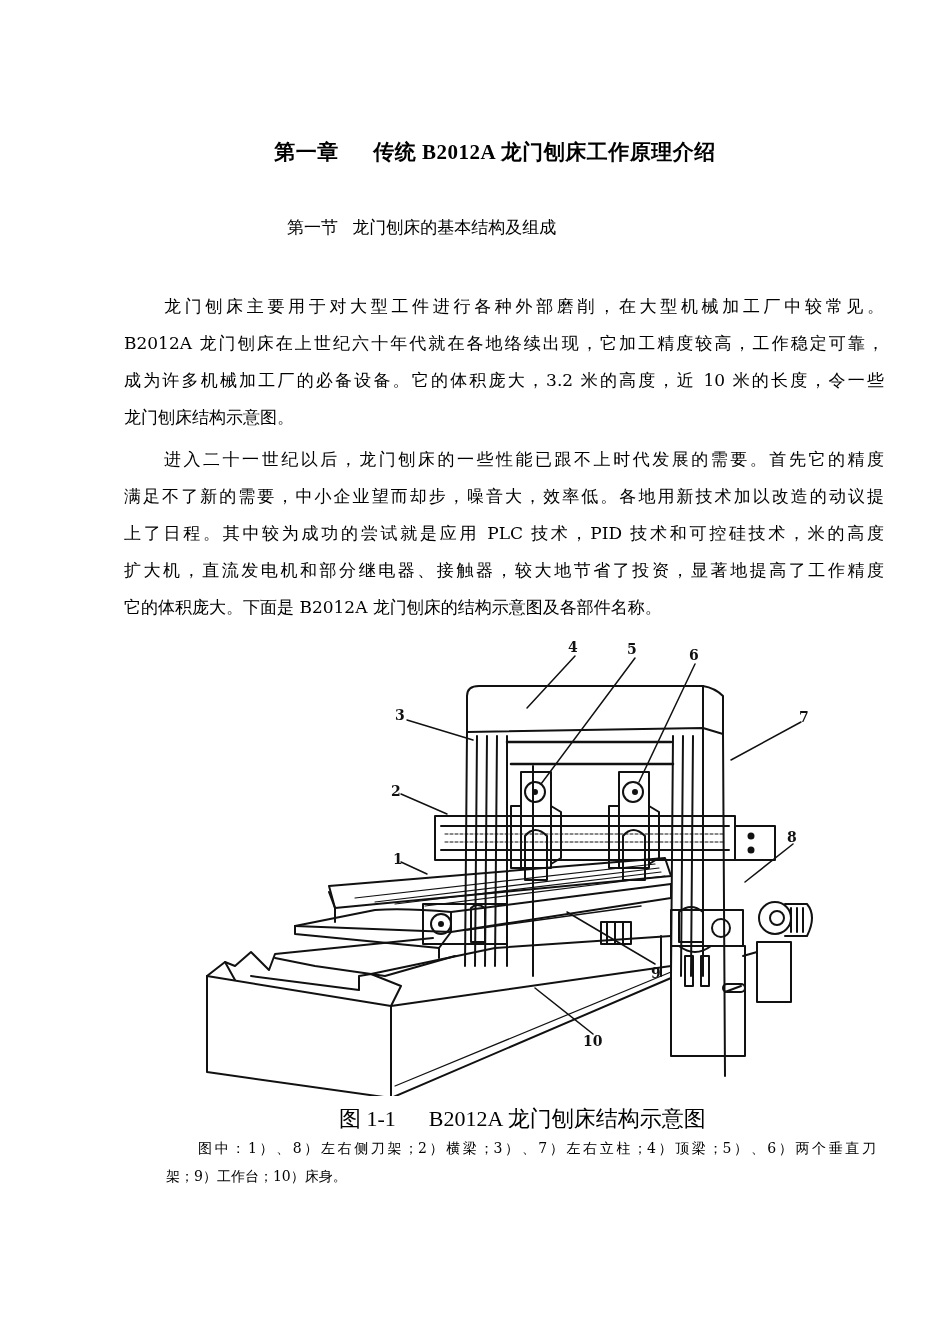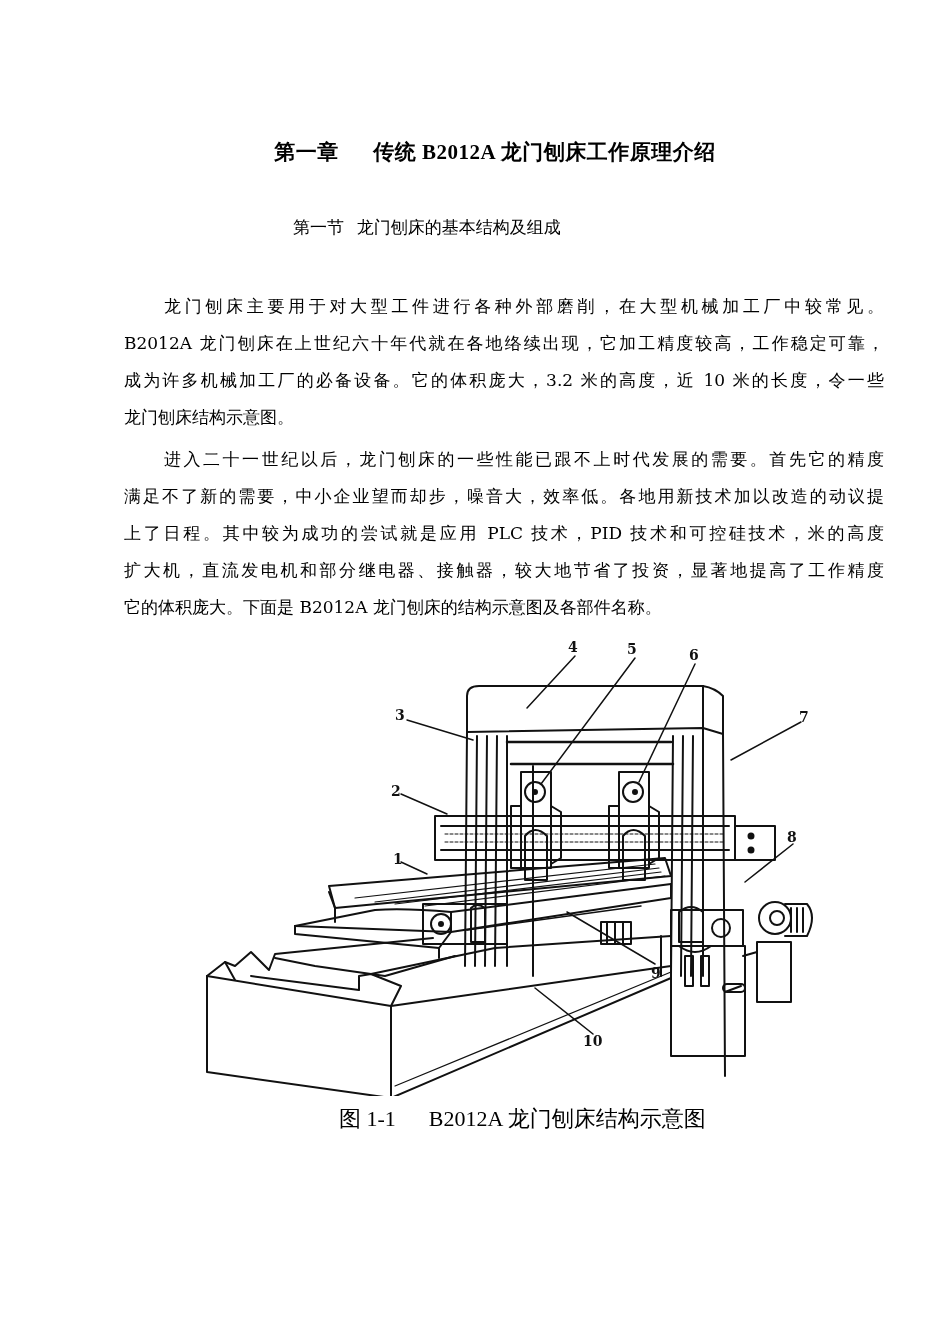--- a/index.html
+++ b/index.html
@@ -3,22 +3,22 @@
 <meta charset="utf-8">
 <style>
   html, body { margin: 0; padding: 0; background: #ffffff; }
   body { width: 950px; height: 1344px; position: relative; overflow: hidden;
          font-family: "DejaVu Serif", "Liberation Serif", serif; color: #000; }
   .page { position: absolute; left: 0; top: 0; width: 807px; height: 1344px; }
 
   .chapter-title { position: absolute; top: 138px; left: 0; width: 990px; text-align: center;
                    font-family: "Liberation Serif", "DejaVu Serif", serif; font-weight: bold;
                    font-size: 21px; letter-spacing: 0.5px; white-space: pre; }
-  .section-title { position: absolute; top: 216px; left: 293px; font-size: 17px;
-                   font-family: Liberation Serif, serif; white-space: pre; }
+  .section-title { position: absolute; top: 216px; left: 287px; font-size: 17px;
+                   font-family: Liberation Sans, sans-serif; white-space: pre; }
 
   .para { position: absolute; left: 124px; width: 760px; font-size: 17px; line-height: 37px;
           text-align: justify; text-justify: inter-character; }
   .para .line { display: block; height: 37px; white-space: nowrap; text-align-last: justify; }
   .para .line.last { text-align-last: left; }
   .para .line.indent { padding-left: 40px; }
   #p1 { top: 288px; }
   #p2 { top: 441px; }
 
   .figure { position: absolute; left: 195px; top: 636px; width: 630px; height: 460px; }
@@ -197,14 +197,18 @@
         <text x="592" y="206">8</text>
         <text x="198" y="228">1</text>
         <text x="456" y="342">9</text>
         <text x="388" y="410">10</text>
       </g>
     </svg>
   </div>
 
   <div class="fig-caption">图 1-1      B2012A 龙门刨床结构示意图</div>
 
+  <div class="fig-legend">
+    <span class="line indent">图中：1）、8）左右侧刀架；2）横梁；3）、7）左右立柱；4）顶梁；5）、6）两个垂直刀</span>
+    <span class="line">架；9）工作台；10）床身。</span>
+  </div>
 
 </div>
 
 </body></html>

